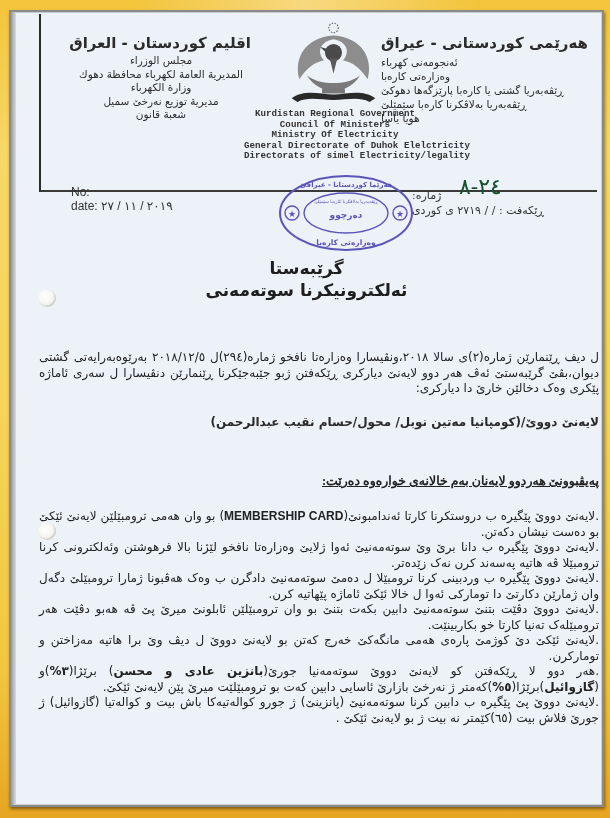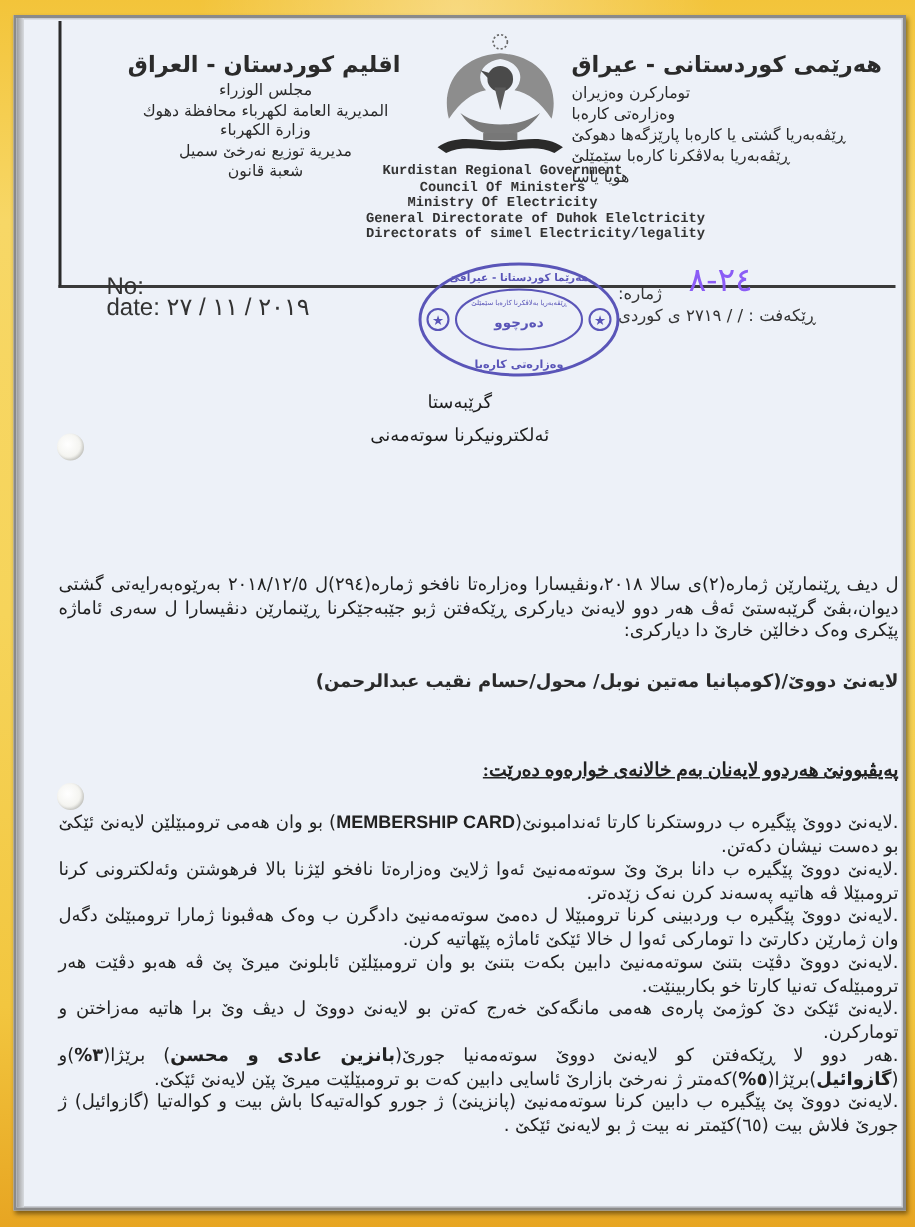--- a/index.html
+++ b/index.html
@@ -32,54 +32,53 @@
   }
   .hdr-right {
     position: absolute; right: 6px; top: 20px; width: 210px; text-align: left; direction: rtl;
     color: #2b2b2b;
   }
   .hdr-right .big { font-size: 15px; font-weight: bold; margin-bottom: 3px; white-space: nowrap; }
   .hdr-right .sm { font-size: 10.5px; line-height: 14px; white-space: nowrap; }
   .hdr-left {
     position: absolute; left: 30px; top: 20px; width: 180px; text-align: center; direction: rtl;
     color: #2b2b2b;
-    margin-left: 16px;
   }
   .hdr-left .big { font-size: 15px; font-weight: bold; margin-bottom: 2px; white-space: nowrap; }
   .hdr-left .sm { font-size: 10.5px; line-height: 13.5px; white-space: nowrap; }
   .logo {
     position: absolute; left: 245px; top: 6px; width: 95px; height: 88px;
   }
   .hdr-eng {
     position: absolute; left: 203px; top: 95px; width: 182px; text-align: center;
     font-family: Liberation Mono, monospace; font-weight: bold; color: #333;
     font-size: 9.2px; line-height: 10.5px; white-space: nowrap;
   }
   .ref-left {
     position: absolute; left: 60px; top: 173px; font-family: "Liberation Sans", sans-serif;
-    font-size: 16px; color: #333; line-height: 14px;
+    font-size: 12px; color: #333; line-height: 14px;
   }
   .ref-right {
     position: absolute; right: 0px; top: 176px; direction: rtl; font-size: 11px; color: #333; line-height: 15px;
     text-align: left; width: 190px;
   }
   .hand-num {
-    position: absolute; left: 448px; top: 162px; font-size: 22px; color: #8b5cf6; font-family: "DejaVu Serif", serif;
+    position: absolute; left: 448px; top: 162px; font-size: 22px; color: #14532d; font-family: "DejaVu Serif", serif;
     letter-spacing: 2px;
   }
   .stamp {
     position: absolute; left: 265px; top: 160px; width: 140px; height: 82px;
   }
   .title {
     position: absolute; left: 0; right: 0; top: 245px; text-align: center; direction: rtl;
-    font-size: 12px; font-weight: normal; color: #1e1e1e; line-height: 22px;
+    font-size: 17px; font-weight: bold; color: #1e1e1e; line-height: 22px;
   }
   .body-text {
     position: absolute; left: 28px; width: 560px; direction: rtl; text-align: justify;
-    color: #222; font-size: 12px; line-height: 15.5px; margin-top: 32px;
+    color: #222; font-size: 12px; line-height: 15.5px;
   }
   .p-intro { top: 338px; }
   .p-parties { top: 403px; font-weight: bold; color: #2a2a2a; }
   .p-heading { top: 462px; font-weight: bold; text-decoration: underline; color: #222; font-size: 12.5px; font-family: Liberation Serif, serif; }
   .p-list { top: 497px; }
   .p-list .item { margin: 0; }
   .bold-en { font-family: "Liberation Sans", sans-serif; font-weight: bold; }
   .hole {
     position: absolute; width: 18px; height: 18px; border-radius: 50%;
     background: radial-gradient(circle at 40% 40%, #ffffff 0%, #f4f4f0 55%, #cfcfc8 100%);
@@ -92,21 +91,21 @@
 <body>
 
 <div class="frame-glow"></div>
 
 <div class="paper">
   <div class="paper-inner-left"></div>
 
   <div class="header-box">
     <div class="hdr-right">
       <div class="big">هەرێمی کوردستانی - عیراق</div>
-      <div class="sm">تومارکرن وەزیران</div>
+      <div class="sm">ئەنجومەنی كهرباء</div>
       <div class="sm">وەزارەتی کارەبا</div>
       <div class="sm">ڕێڤەبەریا گشتی یا کارەبا پارێزگەها دهوکێ</div>
       <div class="sm">ڕێڤەبەریا بەلاڤکرنا کارەبا سێمێلێ</div>
       <div class="sm">هویا یاسا</div>
     </div>
 
     <svg class="logo" viewBox="0 0 100 92">
       <g fill="none" stroke="#6a6a6a">
         <circle cx="50" cy="8" r="5" stroke-dasharray="1.5 1.5" stroke-width="1.2"></circle>
       </g>

